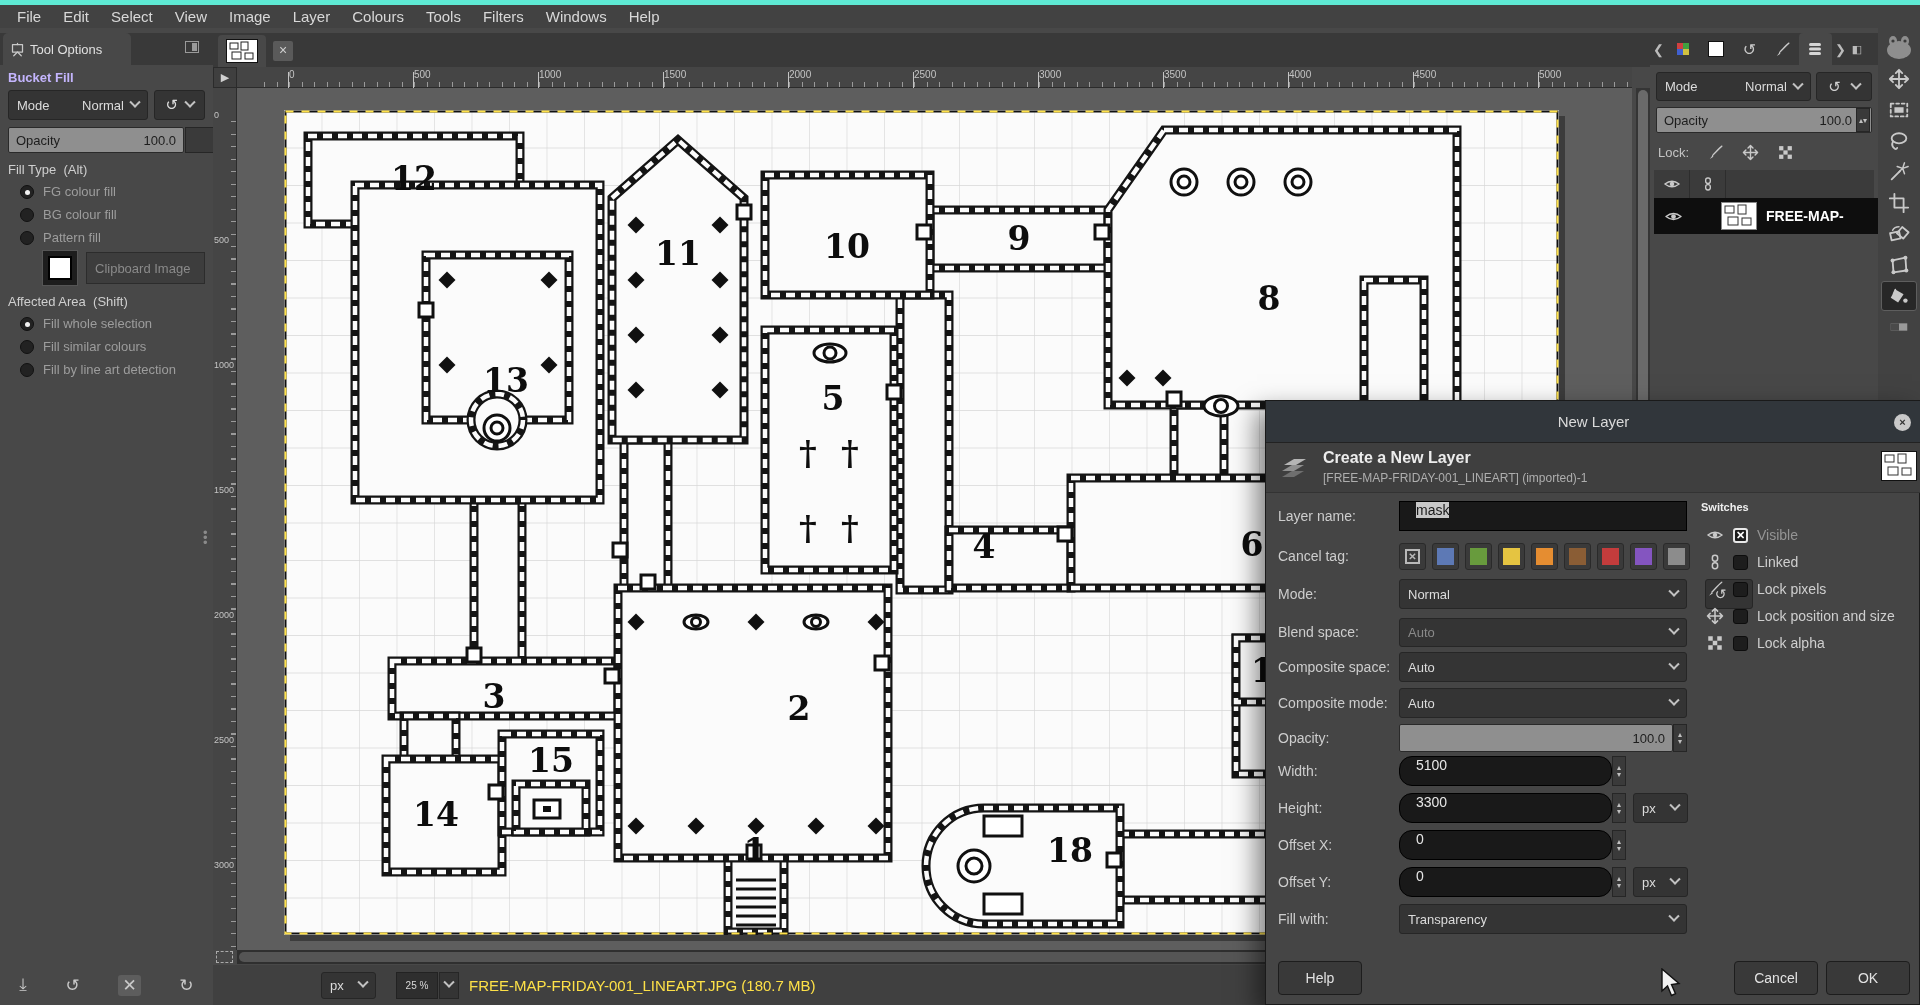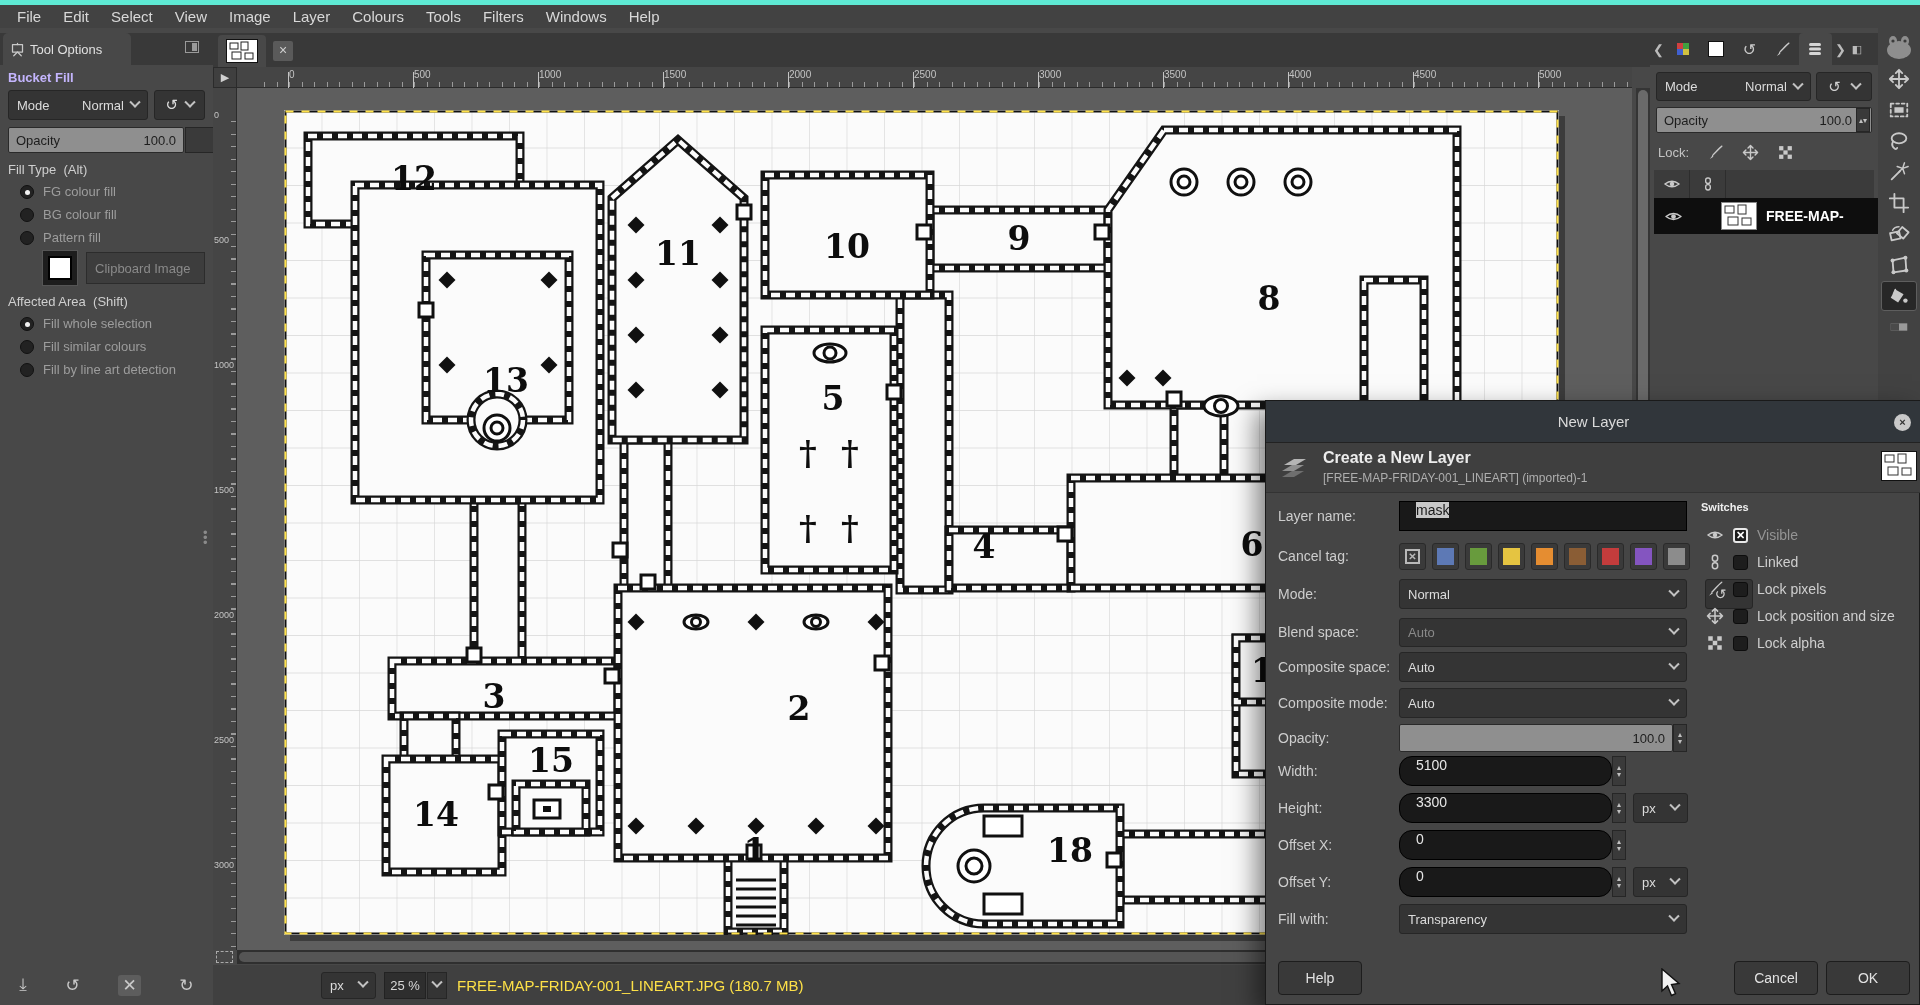--- a/index.html
+++ b/index.html
@@ -81,22 +81,22 @@
   #canvas-white { position:absolute; left:47px; top:22px; width:1275px; height:825px; background:#fbfbfb;
     box-shadow:6px 6px 0 rgba(20,20,20,.45); }
   #vscroll { position:absolute; right:0; top:60px; width:14px; height:862px; background:#353535; }
   #vscroll .thumb { position:absolute; left:2px; top:2px; width:10px; height:852px; background:#6a6a6a; border-radius:5px; }
   #hscroll { position:absolute; left:24px; top:922px; width:1399px; height:14px; background:#2f2f2f; }
   #hscroll .thumb { position:absolute; left:2px; top:2px; width:1390px; height:10px; background:#555; border-radius:5px; }
   #qmask { position:absolute; left:3px; top:923px; width:17px; height:12px; border:1px dashed #aaa; }
   #statusbar { position:absolute; left:0; top:937px; width:1437px; height:40px; background:#404040;
     display:flex; align-items:center; font-size:15px; }
   #unit-combo { margin-left:108px; width:55px; height:27px; }
-  #zoom-box { margin-left:8px; width:42px; height:27px; background:#2e2e2e; border:1px solid #222;
-    color:#d8d8d8; font-size:13px; display:flex; align-items:center; justify-content:center; }
+  #zoom-box { margin-left:20px; width:42px; height:27px; background:#2e2e2e; border:1px solid #222;
+    color:#d8d8d8; font-size:10px; display:flex; align-items:center; justify-content:center; }
   #zoom-chev { width:20px; height:27px; background:#343434; border:1px solid #262626; display:flex;
     align-items:center; justify-content:center; margin-left:1px; }
   #img-title { margin-left:10px; color:#fde047; }
 
   
   #right-dock { left:1650px; top:28px; width:228px; height:977px; background:#484848; }
   #rt-tabs { position:absolute; left:0; top:5px; width:228px; height:32px; background:#393939;
     display:flex; align-items:center; }
   .rtab { width:33px; height:28px; display:flex; align-items:center; justify-content:center; }
   .rtab.active { background:#484848; border-radius:4px 4px 0 0; height:32px; }

